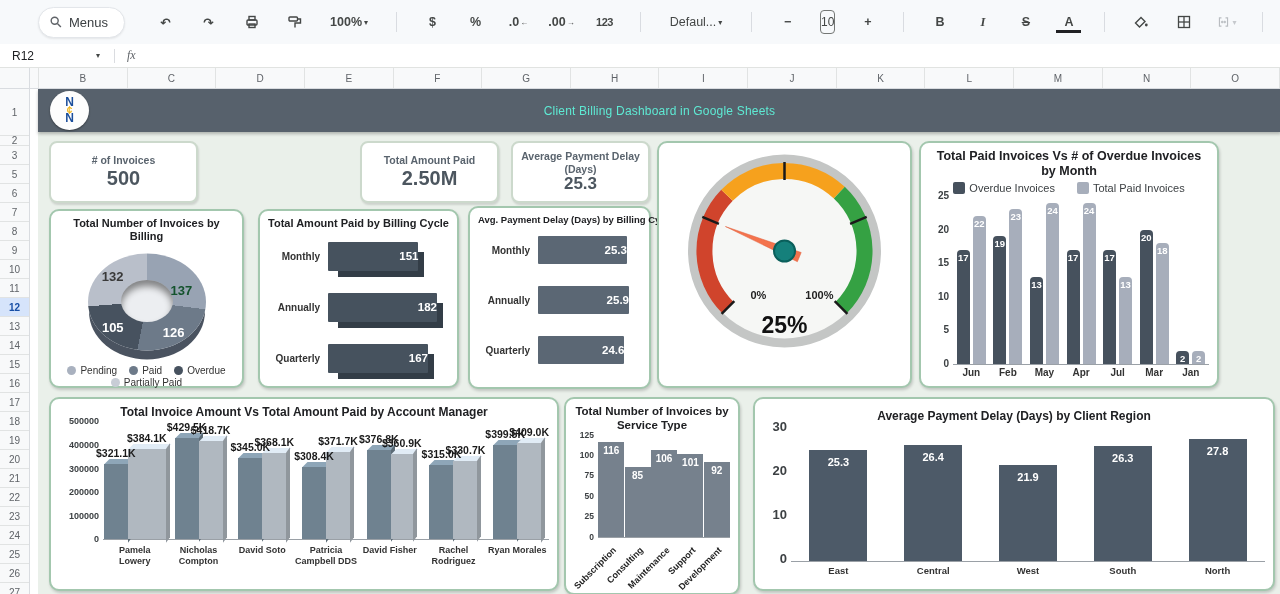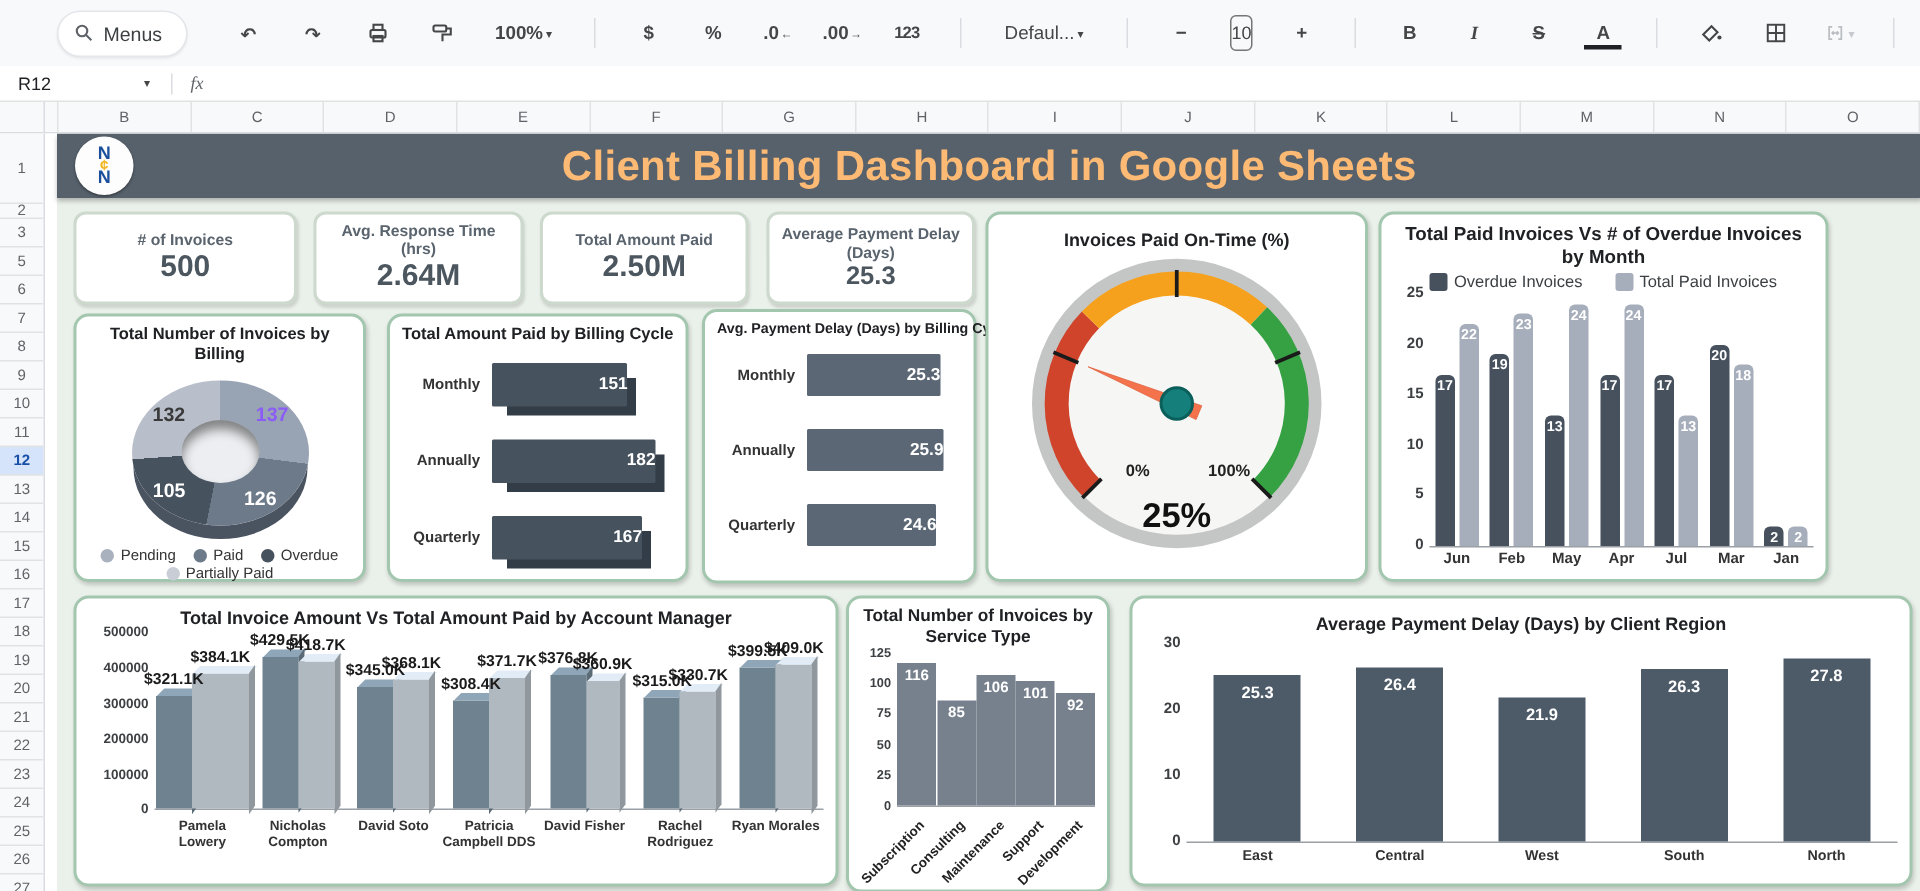--- a/index.html
+++ b/index.html
@@ -49,21 +49,21 @@
 
   
   .sheet{position:relative;flex:1;background:#fff;overflow:hidden;}
   .sheet-bg{position:absolute;left:8px;top:0;right:0;bottom:0;background:#eaf0ea;}
   .banner{position:absolute;left:8px;top:0;width:1243px;height:43px;background:#57616c;display:flex;
     align-items:center;box-shadow:0 2px 3px rgba(0,0,0,.25);}
   .logo{position:absolute;left:12px;top:2px;width:39px;height:39px;border-radius:50%;background:#fdfdfd;
     display:flex;flex-direction:column;align-items:center;justify-content:center;line-height:.72;box-shadow:0 1px 2px rgba(0,0,0,.4);}
   .logo .ln{color:#1b4e9b;font-weight:800;font-size:12px;}
   .logo .lc{color:#f0b51f;font-weight:800;font-size:10px;}
-  .banner-title{flex:1;text-align:center;color:#fdba74;font-size:28px;font-weight:700;letter-spacing:.2px;}
+  .banner-title{flex:1;text-align:center;color:#5eead4;font-size:12px;font-weight:400;letter-spacing:.2px;}
 
   .kpi{position:absolute;top:52px;height:62px;background:#fff;border:2px solid #ccd9cc;border-radius:8px;
     box-shadow:1px 2px 2px rgba(0,0,0,.12);display:flex;flex-direction:column;align-items:center;
     justify-content:center;box-sizing:border-box;padding:2px 4px;text-align:center;}
   .kpi-label{font-size:10.5px;font-weight:700;color:#5a646e;line-height:1.15;}
   .kpi-value{font-size:20px;font-weight:700;color:#4c565f;margin-top:1px;}
   .kpi1{left:19px;width:149px;} .kpi2{left:179px;width:140px;} .kpi3{left:330px;width:139px;} .kpi4{left:481px;width:139px;}
   .kpi4 .kpi-value{font-size:17px;margin-top:-1px;}
 
   .card{position:absolute;background:#fff;border:2px solid #a3c7ae;border-radius:10px;
@@ -131,21 +131,21 @@
   .card-month .vb-vin{font-size:9.5px;} .card-month .vb-xlab{font-size:10px;}
   .card-manager .vb-yaxis{width:44px;height:118px;} .card-manager .vb-plot{height:118px;padding-top:0;}
   .card-manager .vb-ytick{font-size:9px;} .card-manager .vb-vab{font-size:10.5px;}
   .card-manager .vb-xlab{font-size:9px;padding-top:3px;}
   .card-service .vb-yaxis{width:24px;height:102px;} .card-service .vb-plot{height:102px;}
   .card-service .vb-ytick{font-size:8.5px;} .card-service .vb-vin{font-size:10px;top:3px;}
   .card-service .vb-xrow{height:48px;}
   .rlab{position:absolute;right:50%;top:5px;transform:rotate(-45deg);transform-origin:100% 0;
     font-size:9px;font-weight:700;white-space:nowrap;color:#222;}
   .card-region .vb-yaxis{width:28px;height:132px;} .card-region .vb-plot{height:132px;}
-  .card-region .vb-ytick{font-size:10px;} .card-region .vb-vin{font-size:11px;top:6px;}
+  .card-region .vb-ytick{font-size:13px;} .card-region .vb-vin{font-size:11px;top:6px;}
   .card-region .vb-xlab{font-size:9.5px;padding-top:2px;}
 
   .gauge-host{display:flex;justify-content:center;margin-top:2px;}
 </style>
 </head>
 <body>
 
 <div class="screen">
 
   <div class="toolbar">
@@ -388,40 +388,36 @@
           <span class="lc">¢</span>
           <span class="ln">N</span>
         </div>
         <div class="banner-title">Client Billing Dashboard in Google Sheets</div>
       </div>
 
       <div class="kpi kpi1">
         <div class="kpi-label"># of Invoices</div>
         <div class="kpi-value">500</div>
       </div>
-      <div class="kpi kpi2">
-        <div class="kpi-label">Avg. Response Time (hrs)</div>
-        <div class="kpi-value">2.64M</div>
-      </div>
       <div class="kpi kpi3">
         <div class="kpi-label">Total Amount Paid</div>
         <div class="kpi-value">2.50M</div>
       </div>
       <div class="kpi kpi4">
         <div class="kpi-label">Average Payment Delay (Days)</div>
         <div class="kpi-value">25.3</div>
       </div>
 
       <section class="card card-donut">
         <div class="card-title">Total Number of Invoices by Billing</div>
         <div>
             <div class="donut-wrap">
               <div class="donut-ring" style="background: conic-gradient(rgb(152, 163, 179) 0deg, rgb(152, 163, 179) 98.64deg, rgb(109, 122, 137) 98.64deg, rgb(109, 122, 137) 189.36deg, rgb(71, 82, 95) 189.36deg, rgb(71, 82, 95) 264.96deg, rgb(185, 191, 202) 264.96deg, rgb(185, 191, 202) 360deg);"></div>
               <div class="donut-hole"></div>
-              <div class="donut-label" style="left: 94.8846px; top: 25px; color: #8b5cf6;">137</div>
+              <div class="donut-label" style="left: 94.8846px; top: 39px; color: #14532d;">137</div>
               <div class="donut-label" style="left: 87.0381px; top: 80.7426px; color: rgb(255, 255, 255);">126</div>
               <div class="donut-label" style="left: 26.2703px; top: 75.8382px; color: rgb(255, 255, 255);">105</div>
               <div class="donut-label" style="left: 26.0744px; top: 24.3374px; color: rgb(58, 58, 58);">132</div>
             </div>
             <div class="donut-legend">
               <div class="leg-item">
                 <div class="leg-swatch" style="background: rgb(169, 177, 191);"></div>
                 <div class="leg-text">Pending</div>
               </div>
               <div class="leg-item">
@@ -494,21 +490,20 @@
               <div class="harea">
                 <div class="hbar hflat" style="width: 94.9807%; background: rgb(91, 103, 116);">
                   <div class="hval">24.6</div>
                 </div>
               </div>
             </div>
           </div>
       </section>
 
       <section class="card card-gauge">
-        <div class="card-title">Invoices Paid On-Time (%)</div>
         <div class="gauge-host">
             <svg width="205" height="200" viewBox="0 0 200 200">
               <circle cx="100" cy="100" r="92" fill="#f6f7f5" stroke="#c4c6c5" stroke-width="9"></circle>
               <path d="M43.4 156.6 A80 80 0 0 1 42.5 44.3" fill="none" stroke="#d0442c" stroke-width="16"></path>
               <path d="M42.5 44.3 A80 80 0 0 1 154.8 41.7" fill="none" stroke="#f6a11d" stroke-width="16"></path>
               <path d="M154.8 41.7 A80 80 0 0 1 156.6 156.6" fill="none" stroke="#35a143" stroke-width="16"></path>
               <line x1="49.8" y1="150.2" x2="37.1" y2="162.9" stroke="#1a1a1a" stroke-width="2.5"></line>
               <line x1="34.4" y1="72.8" x2="17.8" y2="65.9" stroke="#1a1a1a" stroke-width="2.5"></line>
               <line x1="100.0" y1="29.0" x2="100.0" y2="11.0" stroke="#1a1a1a" stroke-width="2.5"></line>
               <line x1="165.6" y1="72.8" x2="182.2" y2="65.9" stroke="#1a1a1a" stroke-width="2.5"></line>

